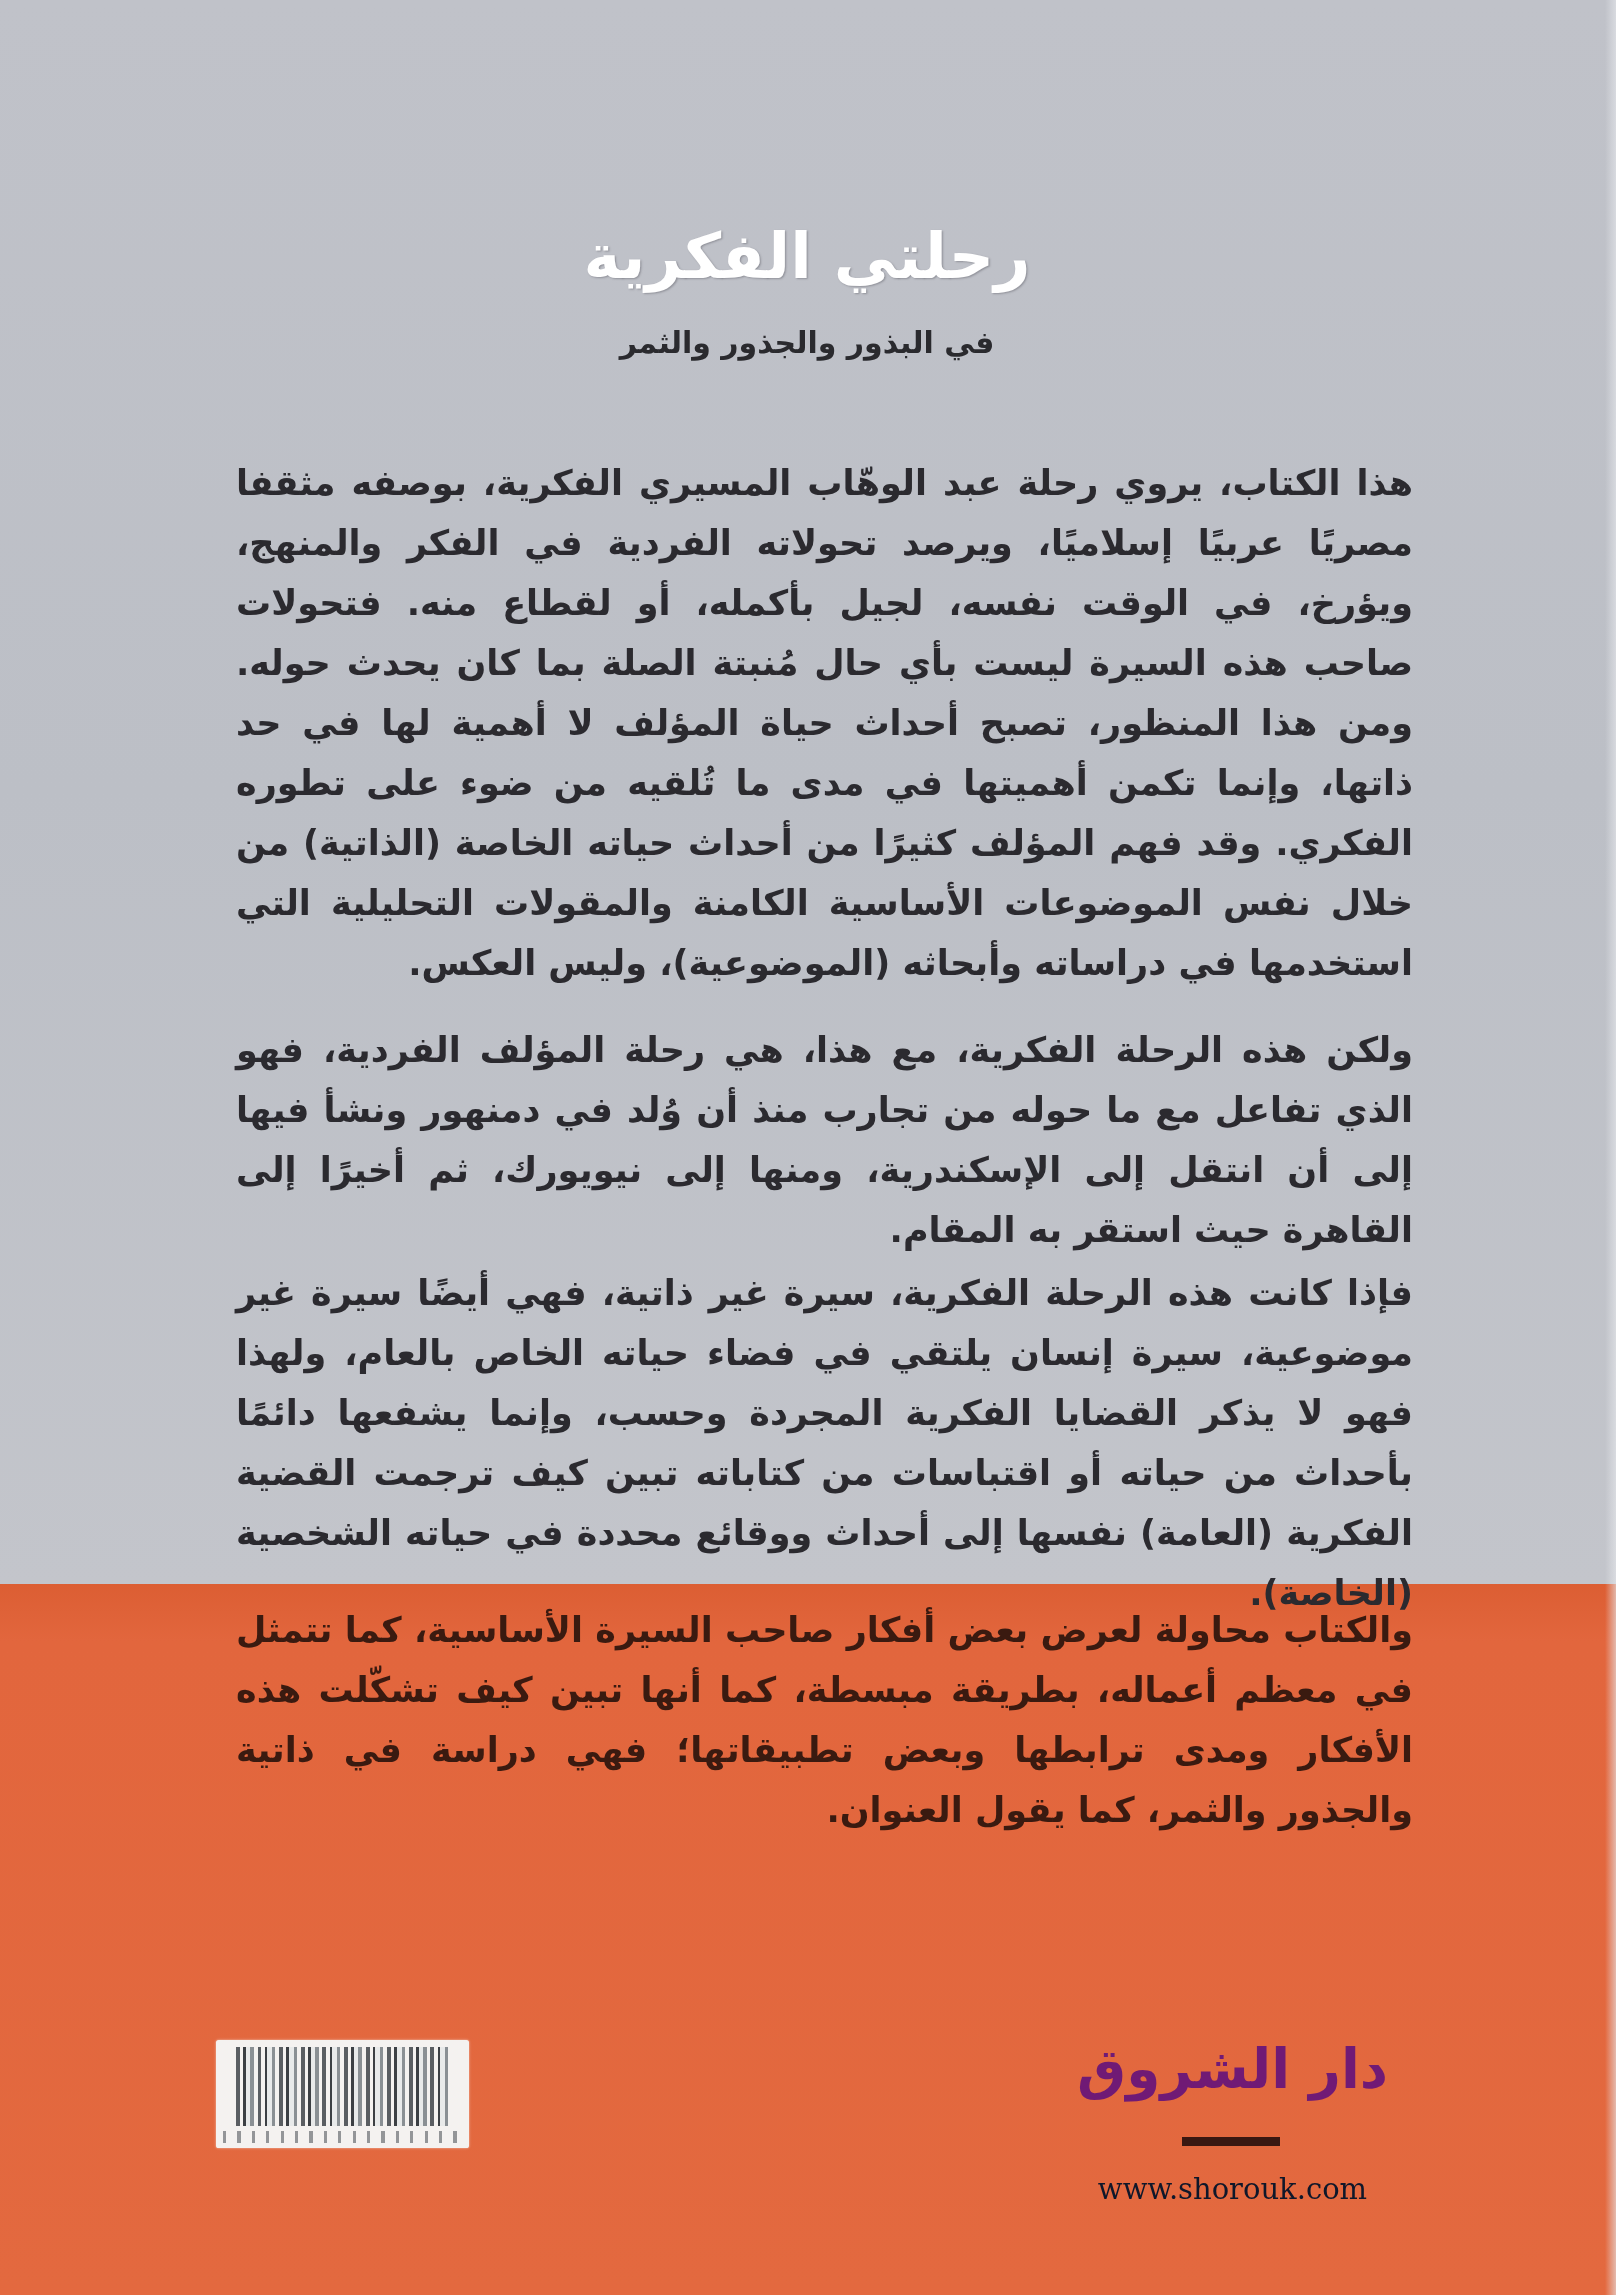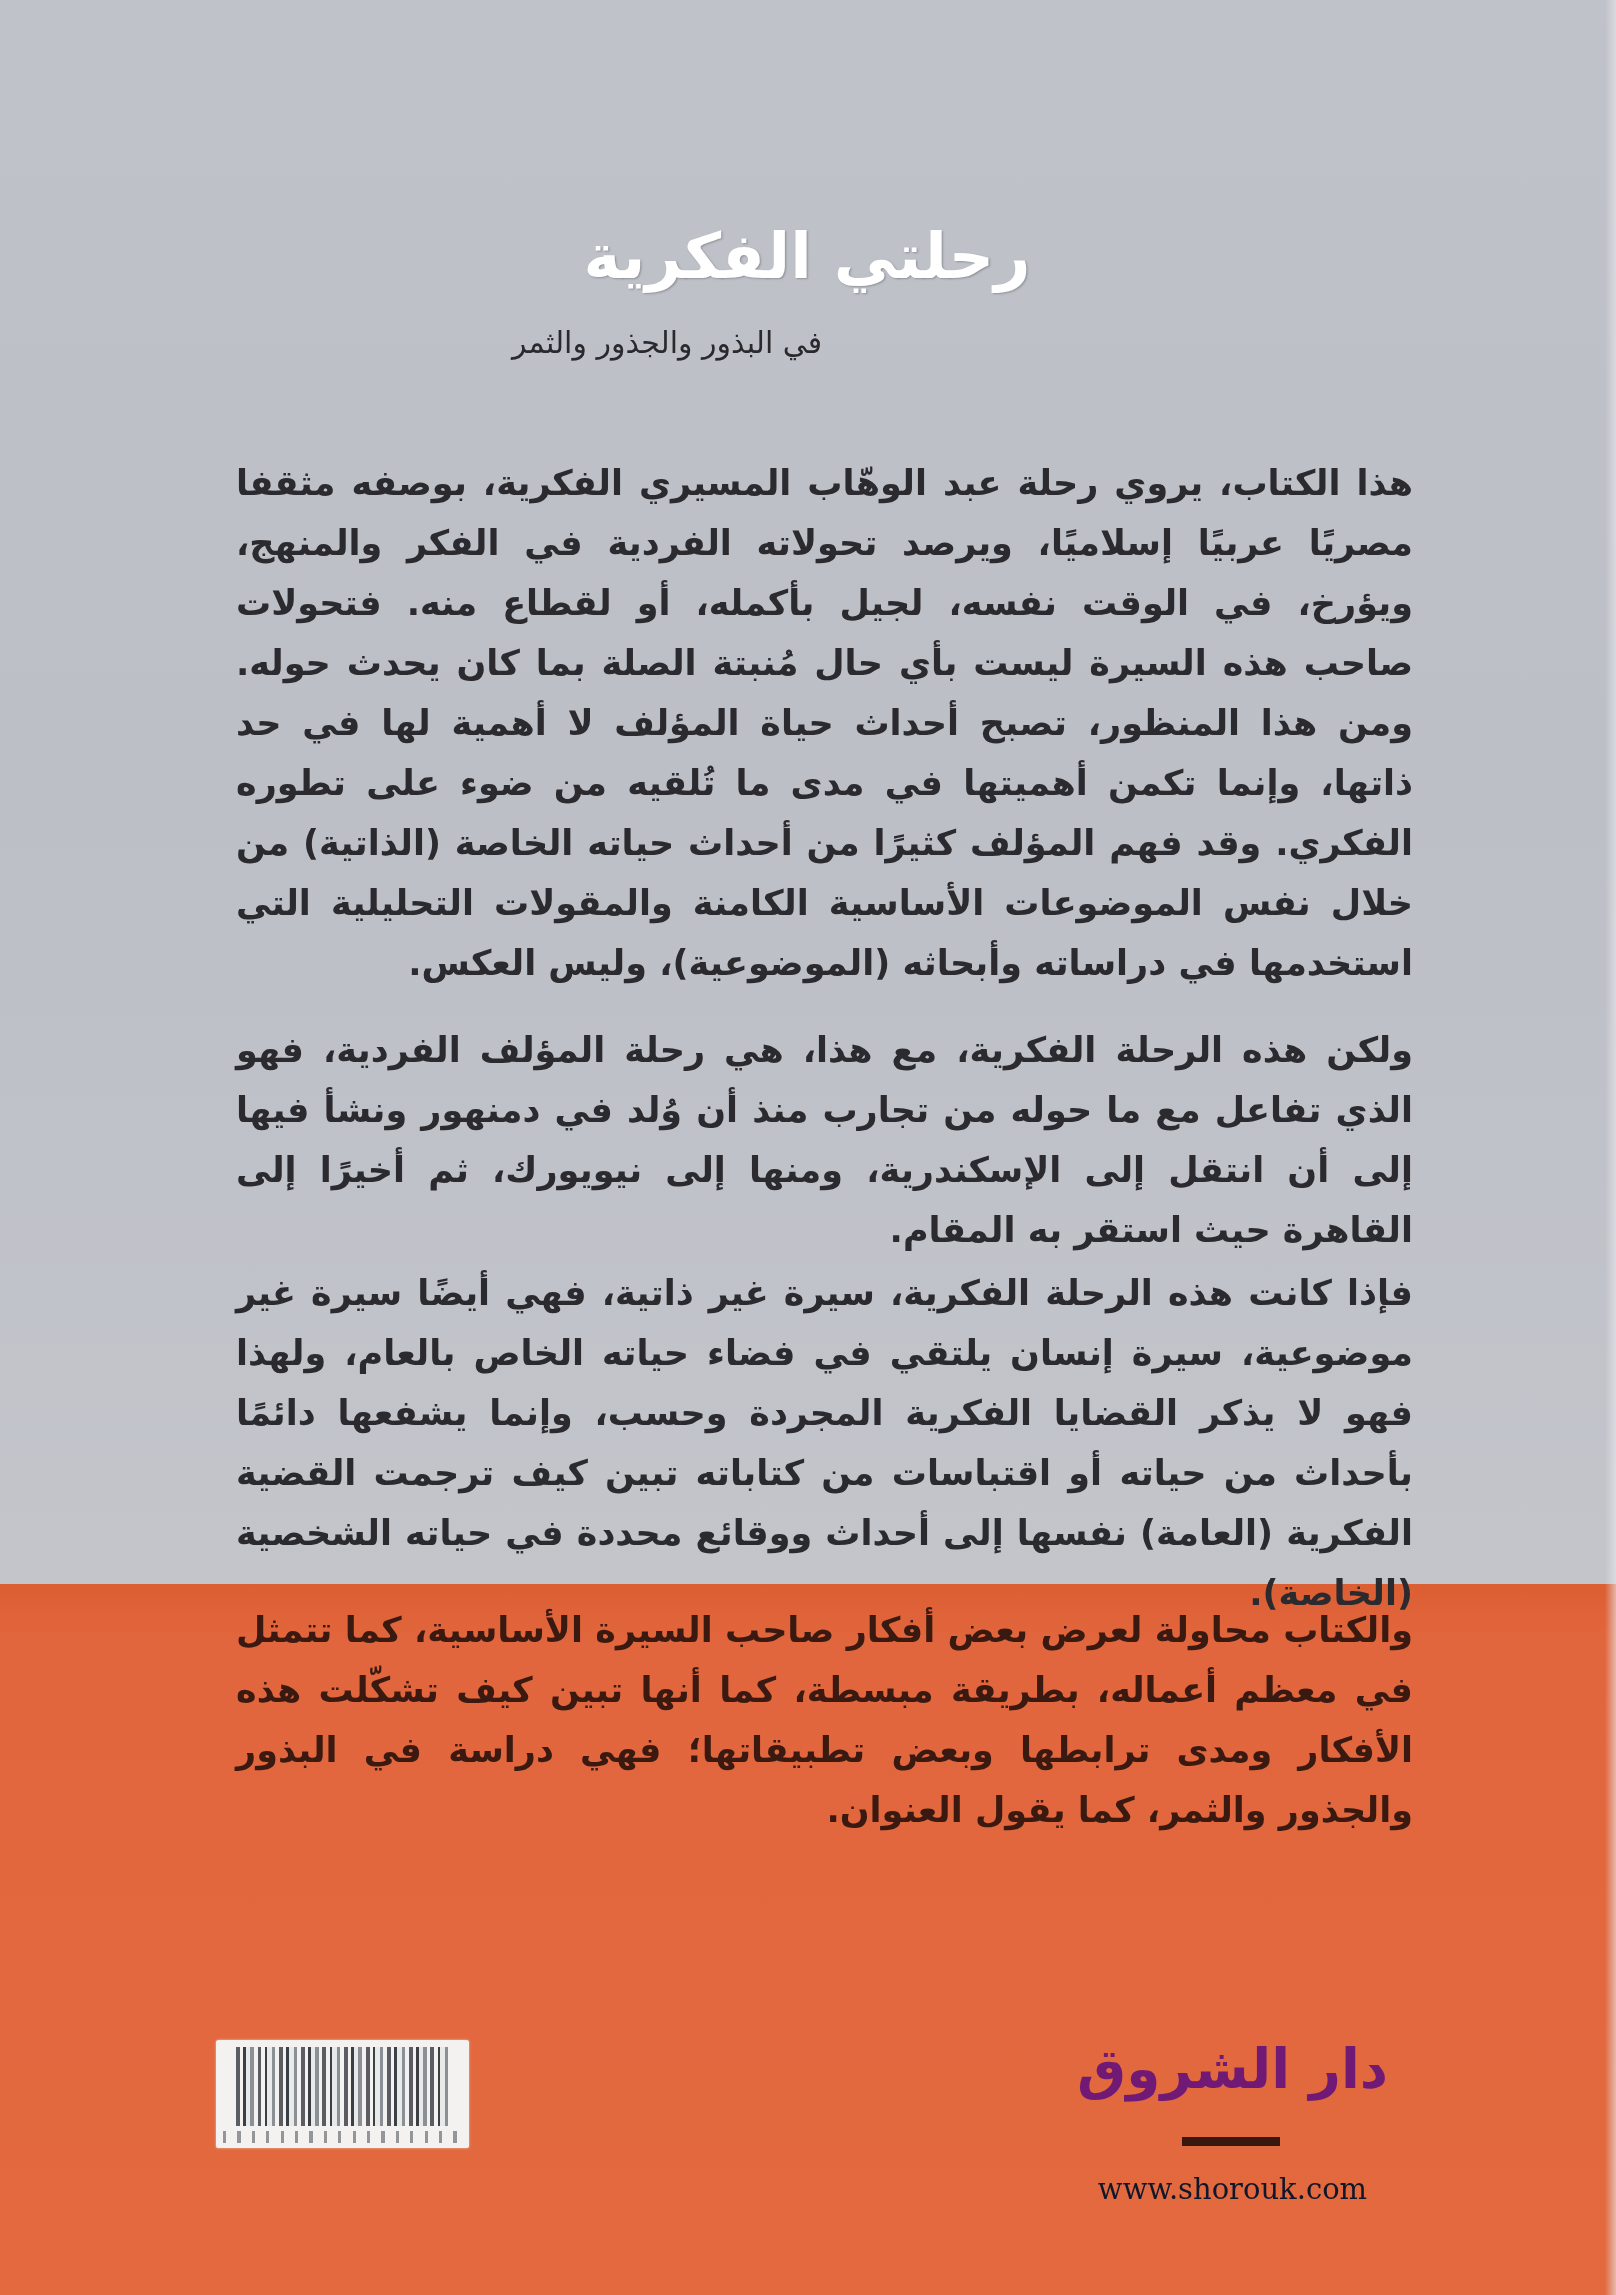--- a/index.html
+++ b/index.html
@@ -23,22 +23,22 @@
   .title {
     position: absolute; top: 220px; left: 512px; width: 590px;
     text-align: center; direction: rtl;
     font-family: "DejaVu Sans", sans-serif; font-weight: bold;
     font-size: 63px; color: #ffffff;
     text-shadow: 1.3px 1.3px 2px rgba(90,90,100,0.45);
     letter-spacing: 1.3px;
   }
   .subtitle {
     position: absolute; top: 325px; left: 512px; width: 590px;
-    text-align: left; direction: rtl;
-    font-weight: normal; font-size: 30px; color: #2a2a2e;
+    text-align: center; direction: rtl;
+    font-weight: bold; font-size: 30px; color: #2a2a2e;
   }
   .body-text {
     position: absolute; left: 236px; width: 1177px;
     direction: rtl; text-align: justify; text-align-last: right;
     font-family: "DejaVu Sans", sans-serif; font-weight: bold;
     font-size: 35px; line-height: 60px; color: #2b2a2f;
   }
   .body-text p { margin: 0; }
   #para-1 { top: 453px; }
   #para-2 { top: 1020px; }
@@ -91,21 +91,21 @@
 <div class="body-text" id="para-1">
   <p>هذا الكتاب، يروي رحلة عبد الوهّاب المسيري الفكرية، بوصفه مثقفا مصريًا عربيًا إسلاميًا، ويرصد تحولاته الفردية في الفكر والمنهج، ويؤرخ، في الوقت نفسه، لجيل بأكمله، أو لقطاع منه. فتحولات صاحب هذه السيرة ليست بأي حال مُنبتة الصلة بما كان يحدث حوله. ومن هذا المنظور، تصبح أحداث حياة المؤلف لا أهمية لها في حد ذاتها، وإنما تكمن أهميتها في مدى ما تُلقيه من ضوء على تطوره الفكري. وقد فهم المؤلف كثيرًا من أحداث حياته الخاصة (الذاتية) من خلال نفس الموضوعات الأساسية الكامنة والمقولات التحليلية التي استخدمها في دراساته وأبحاثه (الموضوعية)، وليس العكس.</p>
 </div>
 <div class="body-text" id="para-2">
   <p>ولكن هذه الرحلة الفكرية، مع هذا، هي رحلة المؤلف الفردية، فهو الذي تفاعل مع ما حوله من تجارب منذ أن وُلد في دمنهور ونشأ فيها إلى أن انتقل إلى الإسكندرية، ومنها إلى نيويورك، ثم أخيرًا إلى القاهرة حيث استقر به المقام.</p>
 </div>
 <div class="body-text" id="para-3">
   <p>فإذا كانت هذه الرحلة الفكرية، سيرة غير ذاتية، فهي أيضًا سيرة غير موضوعية، سيرة إنسان يلتقي في فضاء حياته الخاص بالعام، ولهذا فهو لا يذكر القضايا الفكرية المجردة وحسب، وإنما يشفعها دائمًا بأحداث من حياته أو اقتباسات من كتاباته تبين كيف ترجمت القضية الفكرية (العامة) نفسها إلى أحداث ووقائع محددة في حياته الشخصية (الخاصة).</p>
 </div>
 <div class="body-text" id="para-4">
-  <p>والكتاب محاولة لعرض بعض أفكار صاحب السيرة الأساسية، كما تتمثل في معظم أعماله، بطريقة مبسطة، كما أنها تبين كيف تشكّلت هذه الأفكار ومدى ترابطها وبعض تطبيقاتها؛ فهي دراسة في البذور والجذور والثمر، كما يقول العنوان.</p>
+  <p>والكتاب محاولة لعرض بعض أفكار صاحب السيرة الأساسية، كما تتمثل في معظم أعماله، بطريقة مبسطة، كما أنها تبين كيف تشكّلت هذه الأفكار ومدى ترابطها وبعض تطبيقاتها؛ فهي دراسة في ذاتية والجذور والثمر، كما يقول العنوان.</p>
 </div>
 
 <div class="barcode">
   <div class="bars"></div>
   <div class="digits"></div>
 </div>
 
 <div class="publisher">
   <div class="publisher-logo">
     <span>دار الشروق</span><span class="tail"></span>

